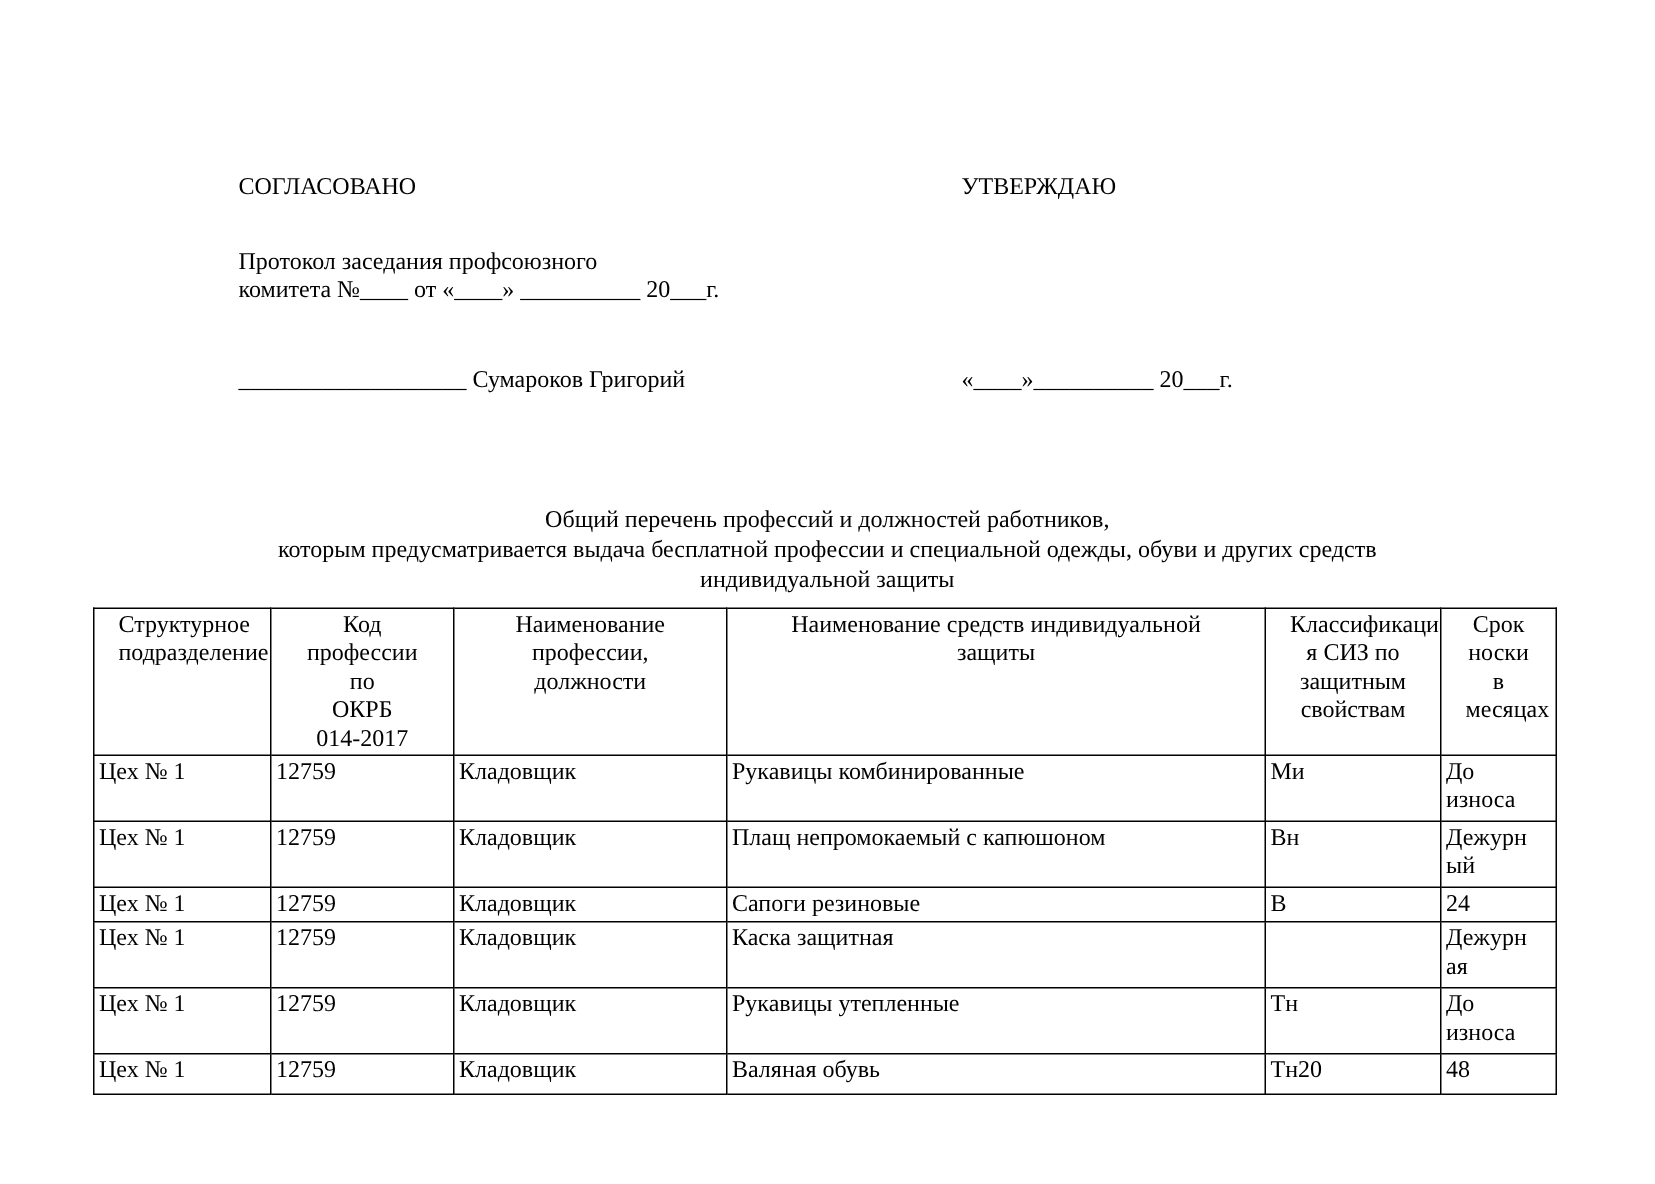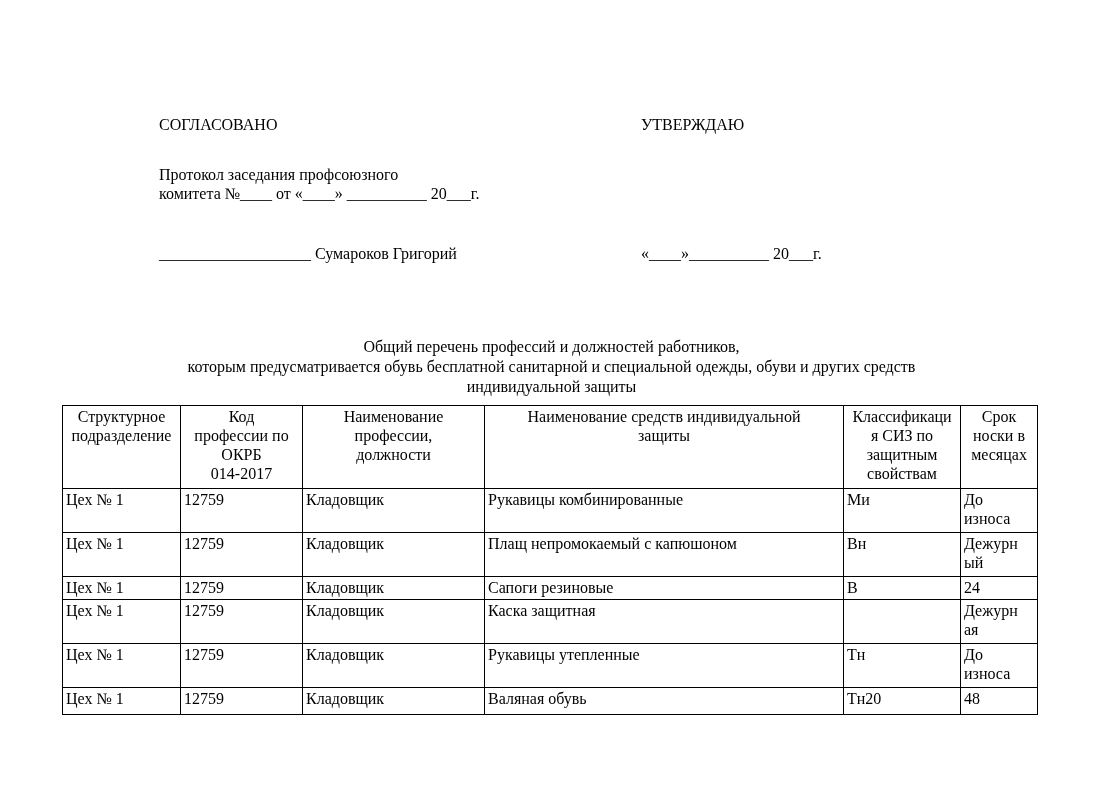--- a/index.html
+++ b/index.html
@@ -54,21 +54,21 @@
   table.equipment td {
     border: 1px solid #000000;
     vertical-align: top;
     line-height: 19px;
     white-space: pre-line;
     overflow: hidden;
   }
   table.equipment th {
     font-weight: normal;
     text-align: center;
-    padding: 1px 1px;
+    padding: 1px 16px;
   }
   table.equipment td {
     text-align: left;
     padding: 1px 3px;
   }
   table.equipment thead tr { height: 83px; }
   table.equipment tbody tr { height: 44px; }
   table.equipment tbody tr:nth-child(3) { height: 23px; }
   table.equipment tbody tr:nth-child(6) { height: 27px; }
 </style>
@@ -81,21 +81,21 @@
 комитета №____ от «____» __________ 20___г.</div>
   <div class="row-fourth">___________________ Сумароков Григорий</div>
 </div>
 
 <div class="approval-block approval-right">
   <div class="row-heading">УТВЕРЖДАЮ</div>
   <div class="row-fourth">«____»__________  20___г.</div>
 </div>
 
 <div class="doc-title">Общий перечень профессий и должностей работников,
-которым предусматривается обувь бесплатной санитарной и специальной одежды, обуви и других средств
+которым предусматривается выдача бесплатной профессии и специальной одежды, обуви и других средств
 индивидуальной защиты</div>
 
 <table class="equipment">
   <colgroup>
       <col style="width: 118px;">
       <col style="width: 122px;">
       <col style="width: 182px;">
       <col style="width: 359px;">
       <col style="width: 117px;">
       <col style="width: 77px;">

